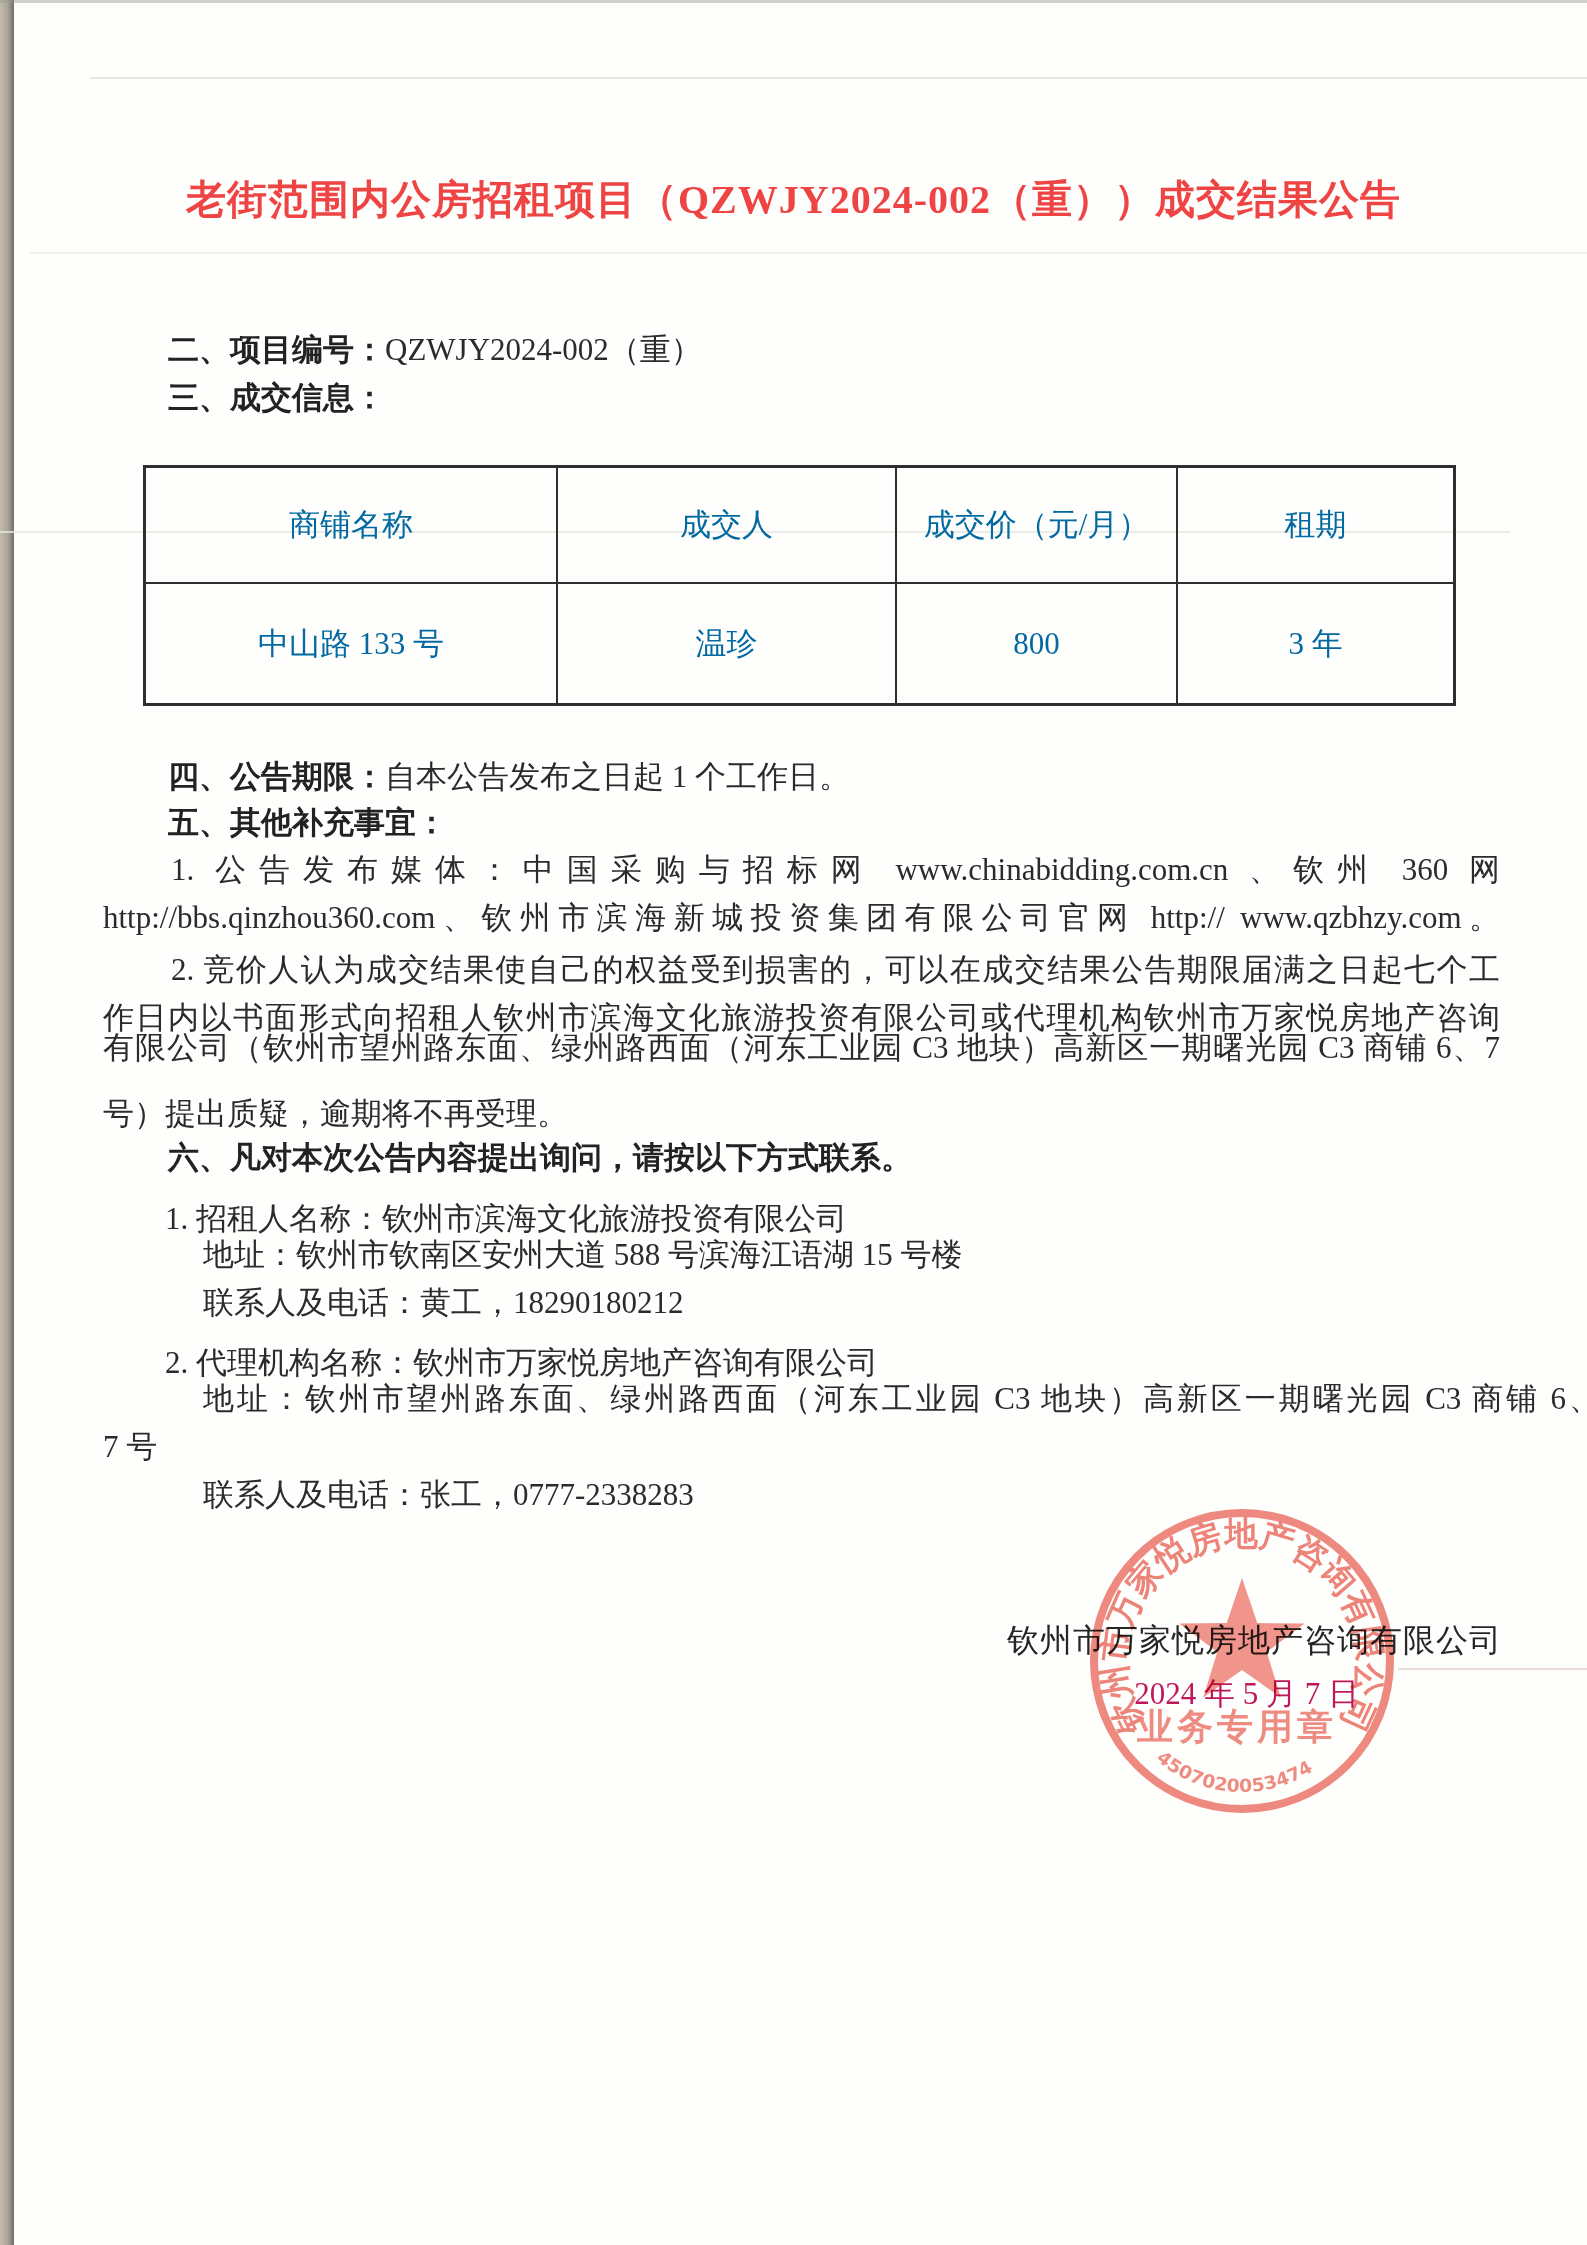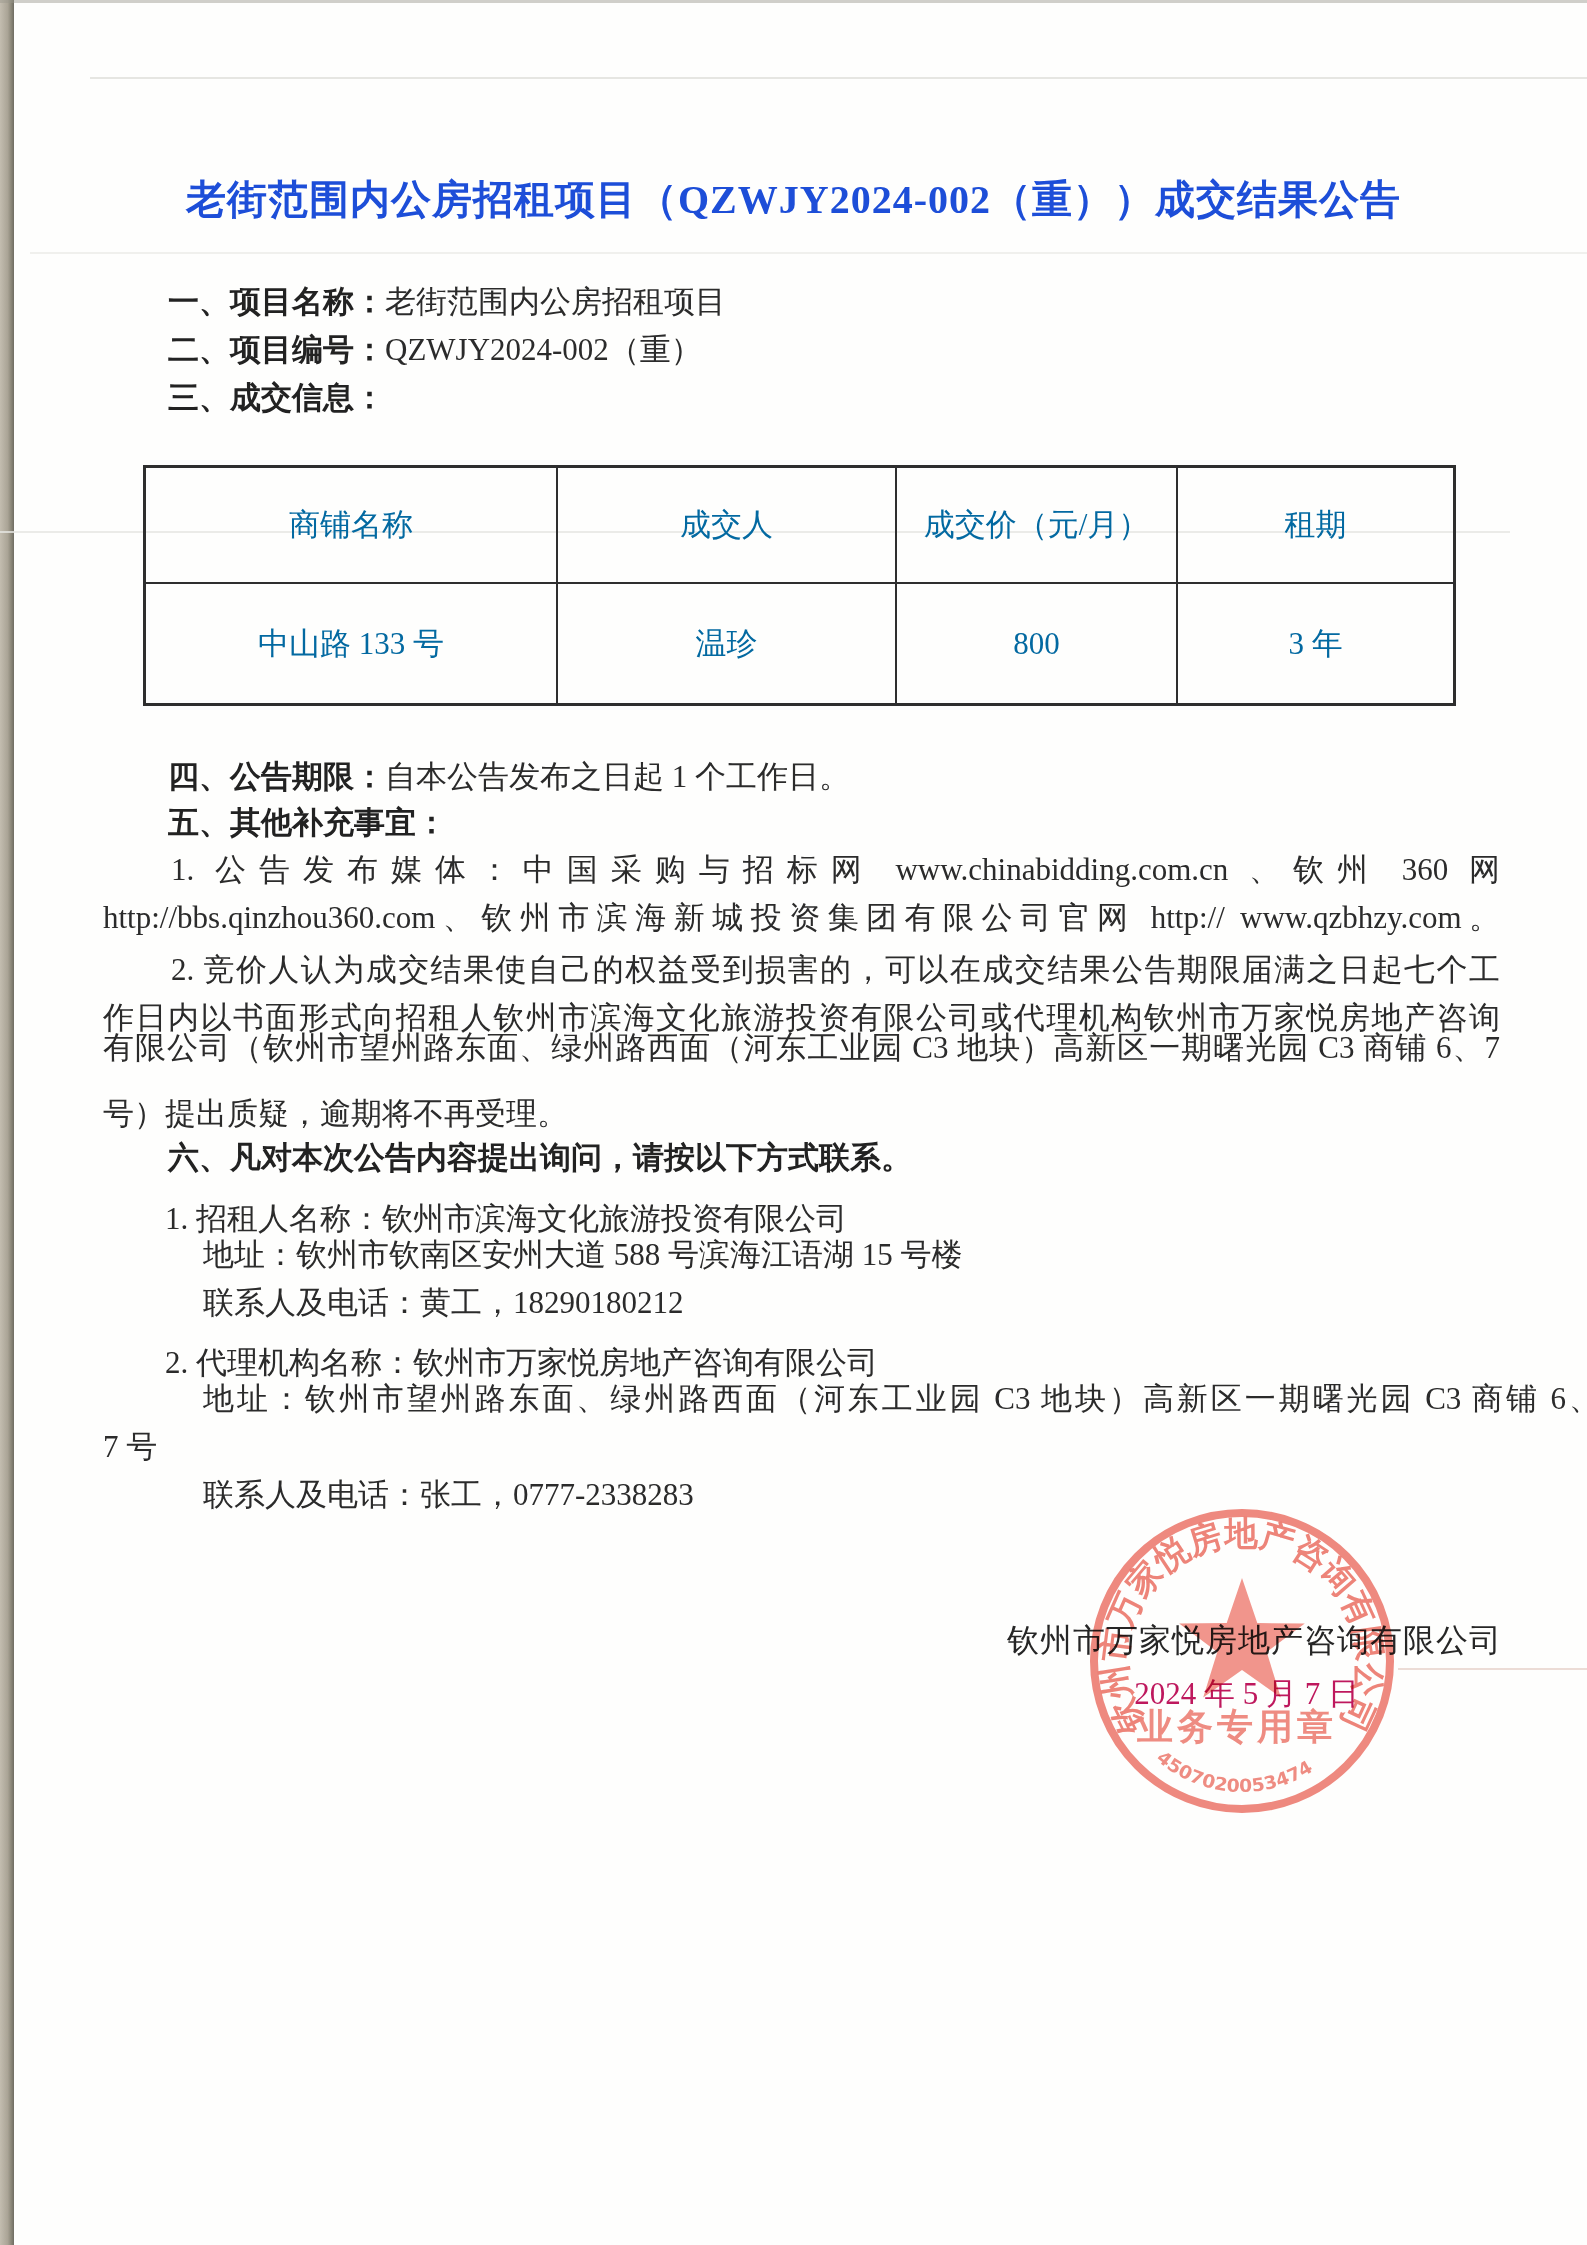--- a/index.html
+++ b/index.html
@@ -16,21 +16,21 @@
     background:linear-gradient(to right,#c3bdb0 0%,#aaa496 55%,#8b8779 80%,#6f6c62 100%);}
   .edge-top{position:absolute;left:0;top:0;width:1587px;height:3px;background:#9a968c;opacity:.45;}
   .streak{position:absolute;height:2px;background:#e6e6e2;}
   .s1{top:77px;left:90px;width:1497px;}
   .s2{top:252px;left:30px;width:1557px;opacity:.6;}
   .s3{top:531px;left:0px;width:1510px;opacity:.8;}
   .s4{top:1668px;left:1398px;width:189px;background:#ecdcd6;}
 
   .title{
     position:absolute;left:0;top:176px;width:1587px;
-    text-align:center;font-size:40px;font-weight:bold;color:#1d4ed8;
+    text-align:center;font-size:40px;font-weight:bold;color:#ef4444;
     letter-spacing:1px;line-height:48px;white-space:nowrap;
   }
   .line{
     position:absolute;left:103px;width:1397px;
     font-size:31px;line-height:48px;color:#2b2b2b;
   }
   .b{font-weight:bold;color:#222;}
   .ind1{padding-left:65px;}
   .ind-num{padding-left:62px;margin-top:12px;}
   .ind-addr{padding-left:100px;}
@@ -70,23 +70,20 @@
 
   <div class="edge-left"></div>
   <div class="edge-top"></div>
   <div class="streak s1"></div>
   <div class="streak s2"></div>
   <div class="streak s3"></div>
   <div class="streak s4"></div>
 
   <div class="title">老街范围内公房招租项目（QZWJY2024-002（重））成交结果公告</div>
 
-  <div class="line ind1" style="top:278px;">
-    <span class="b">一、项目名称：</span><span>老街范围内公房招租项目</span>
-  </div>
   <div class="line ind1" style="top:326px;">
     <span class="b">二、项目编号：</span><span>QZWJY2024-002（重）</span>
   </div>
   <div class="line ind1" style="top:374px;">
     <span class="b">三、成交信息：</span><span></span>
   </div>
 
   <div class="tbl">
     <div class="cell hd">商铺名称</div>
     <div class="cell hd">成交人</div>

